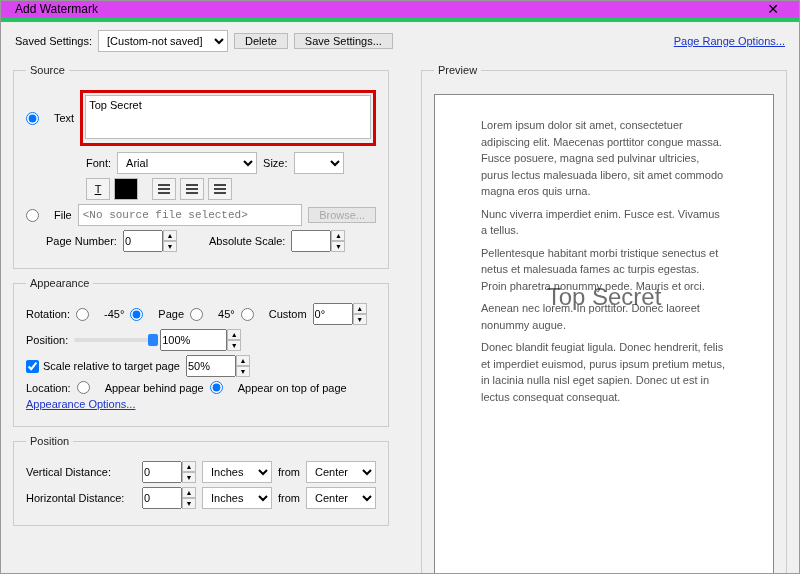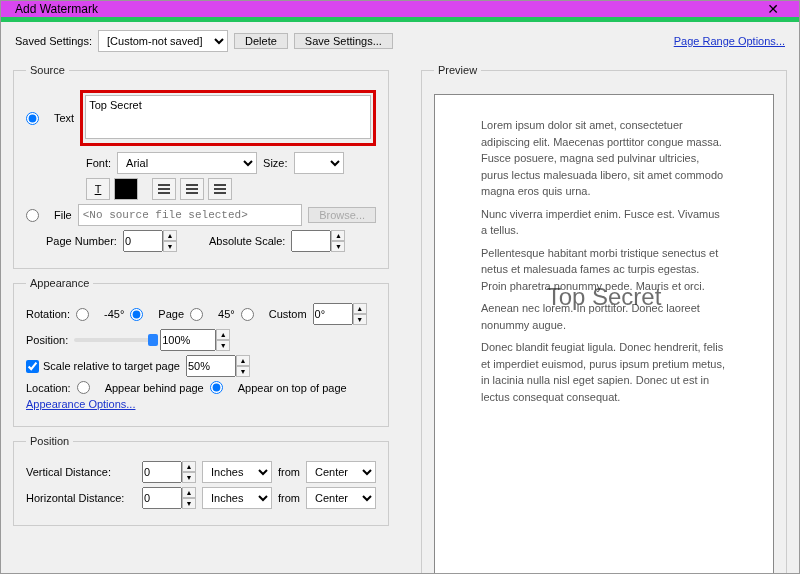--- a/index.html
+++ b/index.html
@@ -157,21 +157,21 @@
               <span>▼</span>
             </div>
           </div>
       </div>
       <div class="row">
         <label>Position:</label>
         <div class="slider">
             <div class="thumb"></div>
           </div>
         <div class="spinner">
-            <input style="width: 56px;" value="100%">
+            <input style="width: 67px;" value="100%">
             <div class="arrows">
               <span>▲</span>
               <span>▼</span>
             </div>
           </div>
       </div>
       <div class="row">
         <span class="checkbox">
             <input type="checkbox" checked="" style="">
             <span>Scale relative to target page</span>

